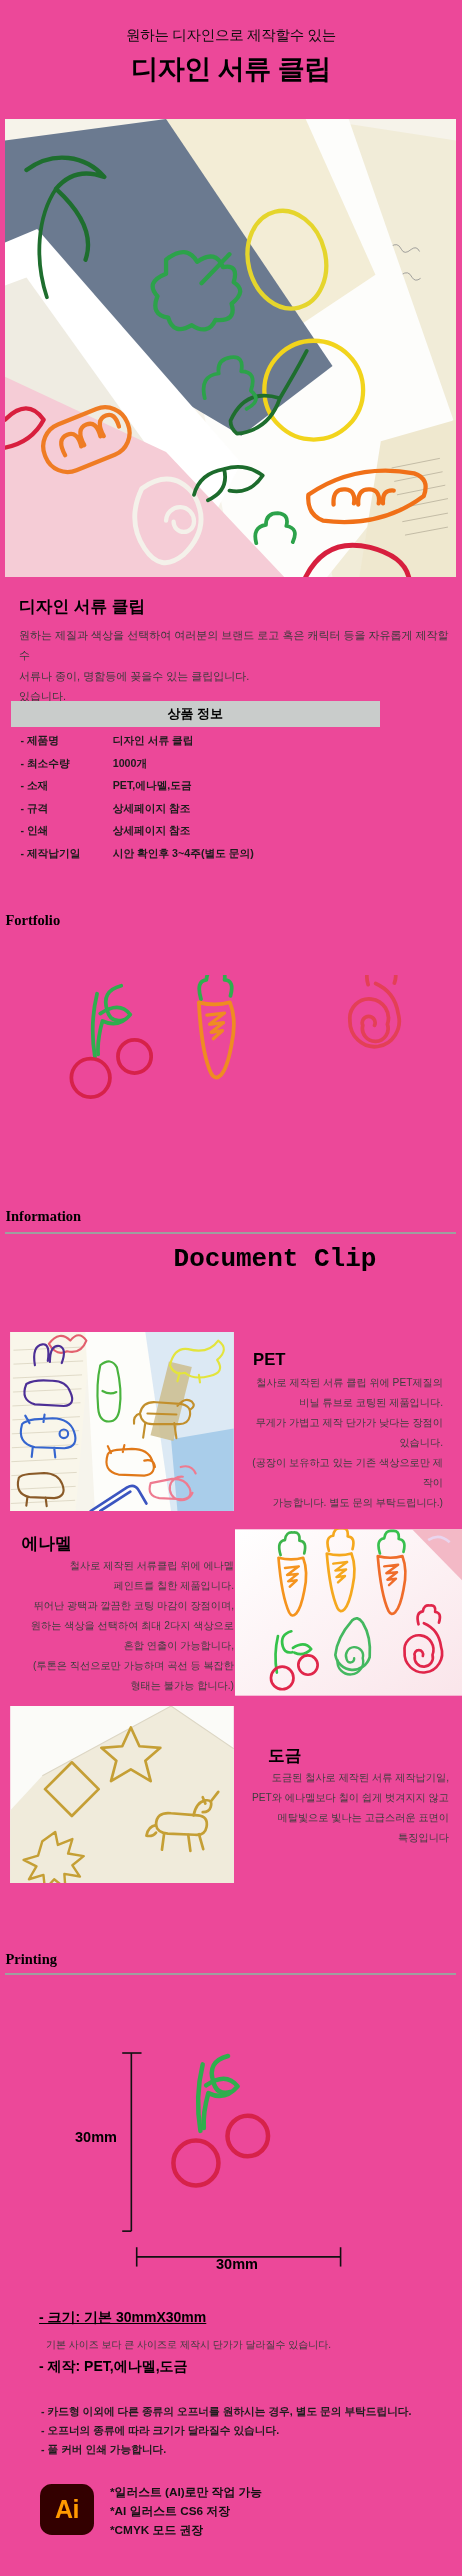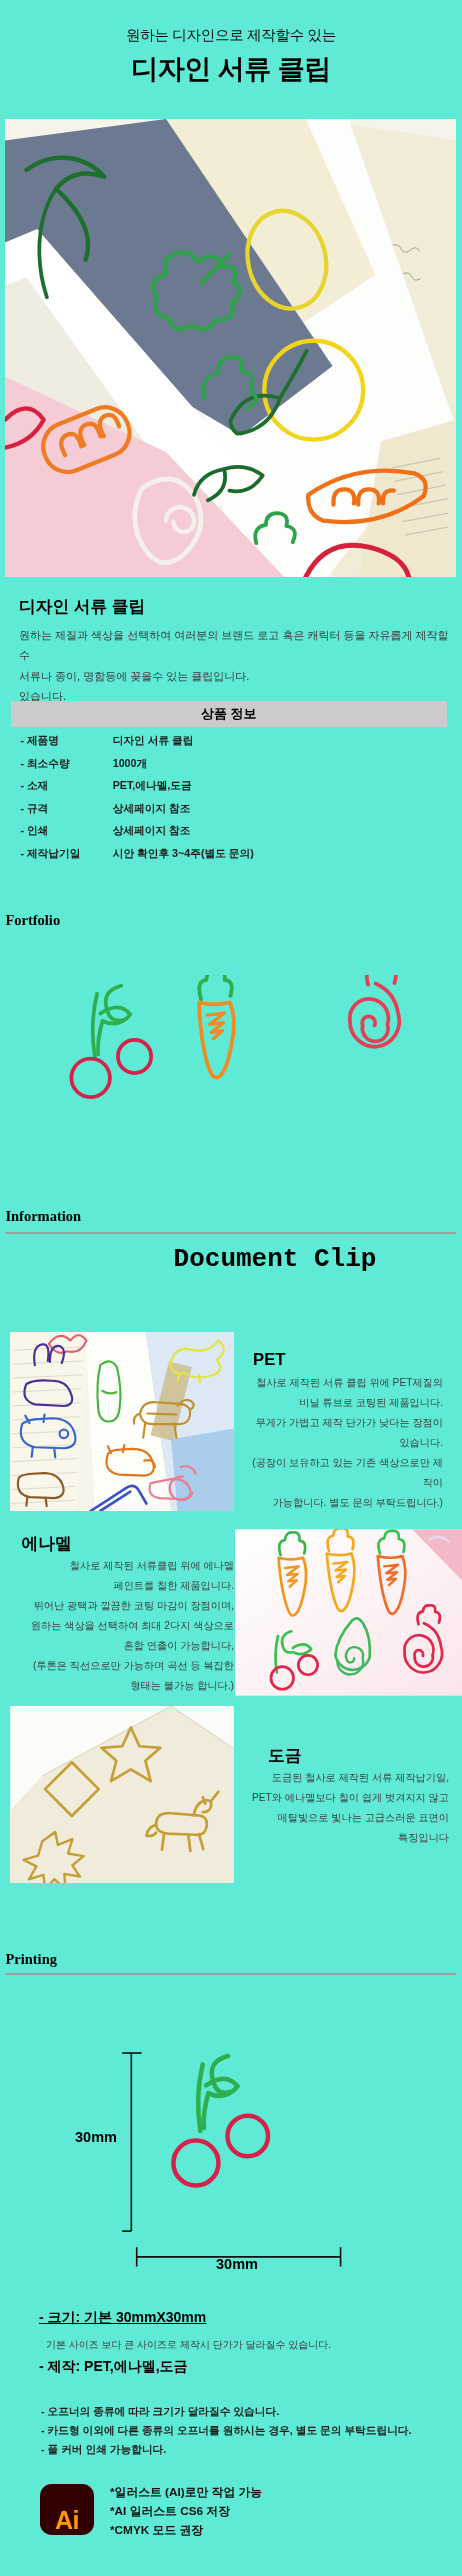--- a/index.html
+++ b/index.html
@@ -1,29 +1,29 @@
 <!DOCTYPE html>
 <html style="font-size:8.6px"><head>
 <meta charset="utf-8">
 <style>
   html,body{margin:0;padding:0;background:#ffffff;}
-  .page{position:relative;width:462px;height:2576px;background:#5eead4;overflow:hidden;
+  .page{position:relative;width:462px;height:2576px;background:#ec4899;overflow:hidden;
         font-family:"Liberation Sans", sans-serif;color:#111;}
   .abs{position:absolute;}
   .center{text-align:center;}
   
   .page-subtitle{left:0;top:26px;width:462px;font-size:14.5px;font-weight:500;color:#0d0d0d;letter-spacing:-0.3px;}
   .page-title{left:0;top:51px;width:462px;font-size:27px;font-weight:800;color:#000;letter-spacing:-0.5px;}
   
   .hero{left:5.4px;top:119px;}
   
   .intro-heading{left:19px;top:595px;font-size:16.7px;font-weight:800;color:#000;}
   .intro-lines{left:19px;top:625px;width:430px;font-size:11px;line-height:20.4px;color:#3a3a3a;}
   
-  .pi-header{left:10.7px;top:701px;width:436px;height:26px;background:#c9cccb;
+  .pi-header{left:10.7px;top:701px;width:369px;height:26px;background:#c9cccb;
              font-size:13px;font-weight:700;color:#000;line-height:26px;}
   .pi-row{left:10.7px;width:444px;height:22.6px;font-size:10.7px;font-weight:600;color:#1c1c1c;}
   .pi-label{position:absolute;left:9.7px;top:0;}
   .pi-value{position:absolute;left:102px;top:0;}
   
   .serif-h{font-family:"Liberation Serif", serif;font-weight:700;font-size:14.5px;color:#000;}
   .fortfolio{left:5.4px;top:912px;}
   .info-heading{left:5.4px;top:1208px;}
   .printing-heading{left:5.4px;top:1951px;}
   .hr{left:5.4px;width:451px;height:1.6px;background:#9f9f9f;}
@@ -46,21 +46,21 @@
   
   .diagram{left:75px;top:2042px;}
   .dim-v{left:75px;top:2129px;width:51px;font-size:14.5px;font-weight:700;color:#000;}
   .dim-h{left:205px;top:2256px;width:64px;font-size:14.5px;font-weight:700;color:#000;text-align:center;}
   .size-heading{left:39px;top:2309px;font-size:14px;font-weight:800;color:#000;text-decoration:underline;}
   .size-note{left:46px;top:2338px;font-size:10px;color:#3c3c3c;}
   .material-heading{left:39px;top:2358px;font-size:14px;font-weight:800;color:#000;}
   .notes{left:41px;top:2402px;font-size:10.7px;font-weight:600;color:#1d1d1d;line-height:19px;}
   
   .ai-logo{left:40px;top:2484px;width:54px;height:51px;background:#330000;border-radius:11.8px;
-           display:flex;align-items:flex-end;justify-content:center;
+           display:flex;align-items:center;justify-content:center;
            font-size:25px;font-weight:700;color:#ff9a00;letter-spacing:-0.5px;}
   .ai-lines{left:110px;top:2483px;font-size:11.8px;font-weight:700;color:#111;line-height:19px;}
   svg{display:block;}
 </style>
 </head>
 <body>
 
 <div class="page">
 
   <div class="abs center page-subtitle">원하는 디자인으로 제작할수 있는</div>
@@ -319,22 +319,22 @@
     </g>
   </svg>
   <div class="abs dim-v">30mm</div>
   <div class="abs dim-h">30mm</div>
 
   <div class="abs size-heading">- 크기: 기본 30mmX30mm</div>
   <div class="abs size-note">기본 사이즈 보다 큰 사이즈로 제작시 단가가 달라질수 있습니다.</div>
   <div class="abs material-heading">- 제작: PET,에나멜,도금</div>
 
   <div class="abs notes">
+    <div>- 카드형 이외에 다른 종류의 오프너를 원하시는 경우, 별도 문의 부탁드립니다.</div>
     <div>- 오프너의 종류에 따라 크기가 달라질수 있습니다.</div>
-    <div>- 카드형 이외에 다른 종류의 오프너를 원하시는 경우, 별도 문의 부탁드립니다.</div>
     <div>- 풀 커버 인쇄 가능합니다.</div>
   </div>
 
   <div class="abs ai-logo">
     <span>Ai</span>
   </div>
   <div class="abs ai-lines">
     <div>*일러스트 (AI)로만 작업 가능</div>
     <div>*AI 일러스트 CS6 저장</div>
     <div>*CMYK 모드 권장</div>

